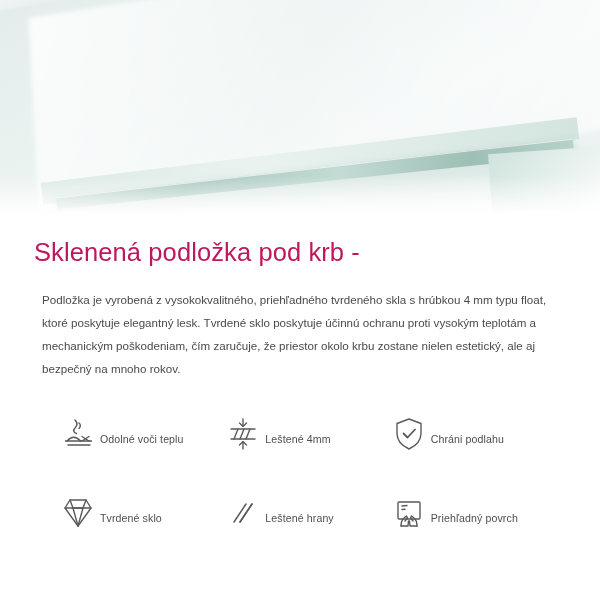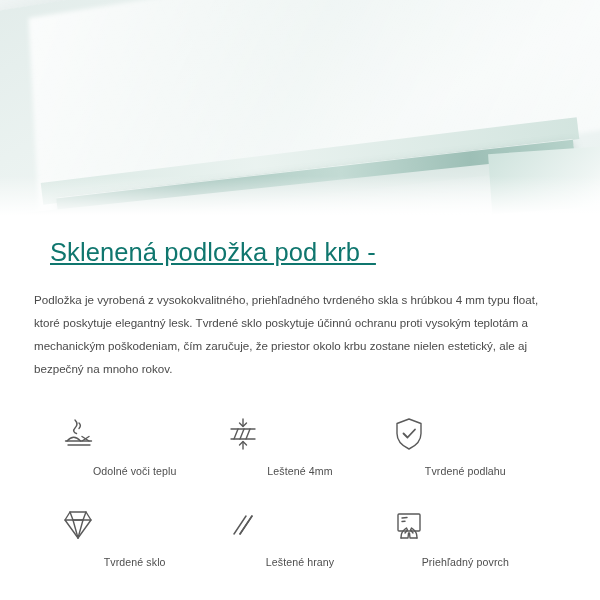--- a/index.html
+++ b/index.html
@@ -108,46 +108,46 @@
   }
 
   
   .content {
     padding: 14px 34px 0 34px;
   }
   .headline {
     font-size: 25.5px;
     line-height: 1.32;
     font-weight: 400;
-    color: #0f766e;
-    margin: 0 0 18px 16px;
+    color: #be185d;
+    margin: 0 0 18px 0;
     letter-spacing: 0.1px;
-    text-decoration: underline;
   }
   .headline .line { display: block; }
 
   .body-copy {
     font-size: 11.6px;
     line-height: 2.0;
     color: #4a4a4a;
-    margin: 0;
+    margin: 8px;
     max-width: 545px;
   }
 
   
   .features {
     margin-top: 26px;
     display: grid;
     grid-template-columns: repeat(3, 1fr);
     grid-row-gap: 16px;
     padding: 0 18px;
   }
   .feature {
     display: flex;
-    flex-direction: column;
+    flex-direction: row;
+    align-items: center;
     justify-content: flex-start;
     padding: 6px 4px 4px 4px;
   }
   .feature-icon {
     width: 44px;
     height: 44px;
     display: flex;
     align-items: center;
     justify-content: center;
     margin-bottom: 9px;
@@ -218,21 +218,21 @@
         <div class="feature-label">Leštené 4mm</div>
       </div>
 
       <div class="feature">
         <div class="feature-icon">
           <svg width="40" height="40" viewBox="0 0 40 40" fill="none" stroke="#5a5a5a" stroke-width="1.4" stroke-linecap="round" stroke-linejoin="round">
             <path d="M20 5 l12 4.5 v10 c0 7.5 -5.5 12.5 -12 15.5 c-6.5 -3 -12 -8 -12 -15.5 v-10 z"></path>
             <path d="M14.5 19.5 l4 4 l7.5 -8" stroke-width="1.8"></path>
           </svg>
         </div>
-        <div class="feature-label">Tvrdené podlahu</div>
+        <div class="feature-label">Chráni podlahu</div>
       </div>
 
       <div class="feature">
         <div class="feature-icon">
           <svg width="40" height="40" viewBox="0 0 40 40" fill="none" stroke="#5a5a5a" stroke-width="1.4" stroke-linecap="round" stroke-linejoin="round">
             <path d="M7 15 h26 l-13 18 z"></path>
             <path d="M7 15 l5 -8 h16 l5 8"></path>
             <path d="M12 7 l3 8 l5 18"></path>
             <path d="M28 7 l-3 8 l-5 18"></path>
             <path d="M15 15 h10"></path>

